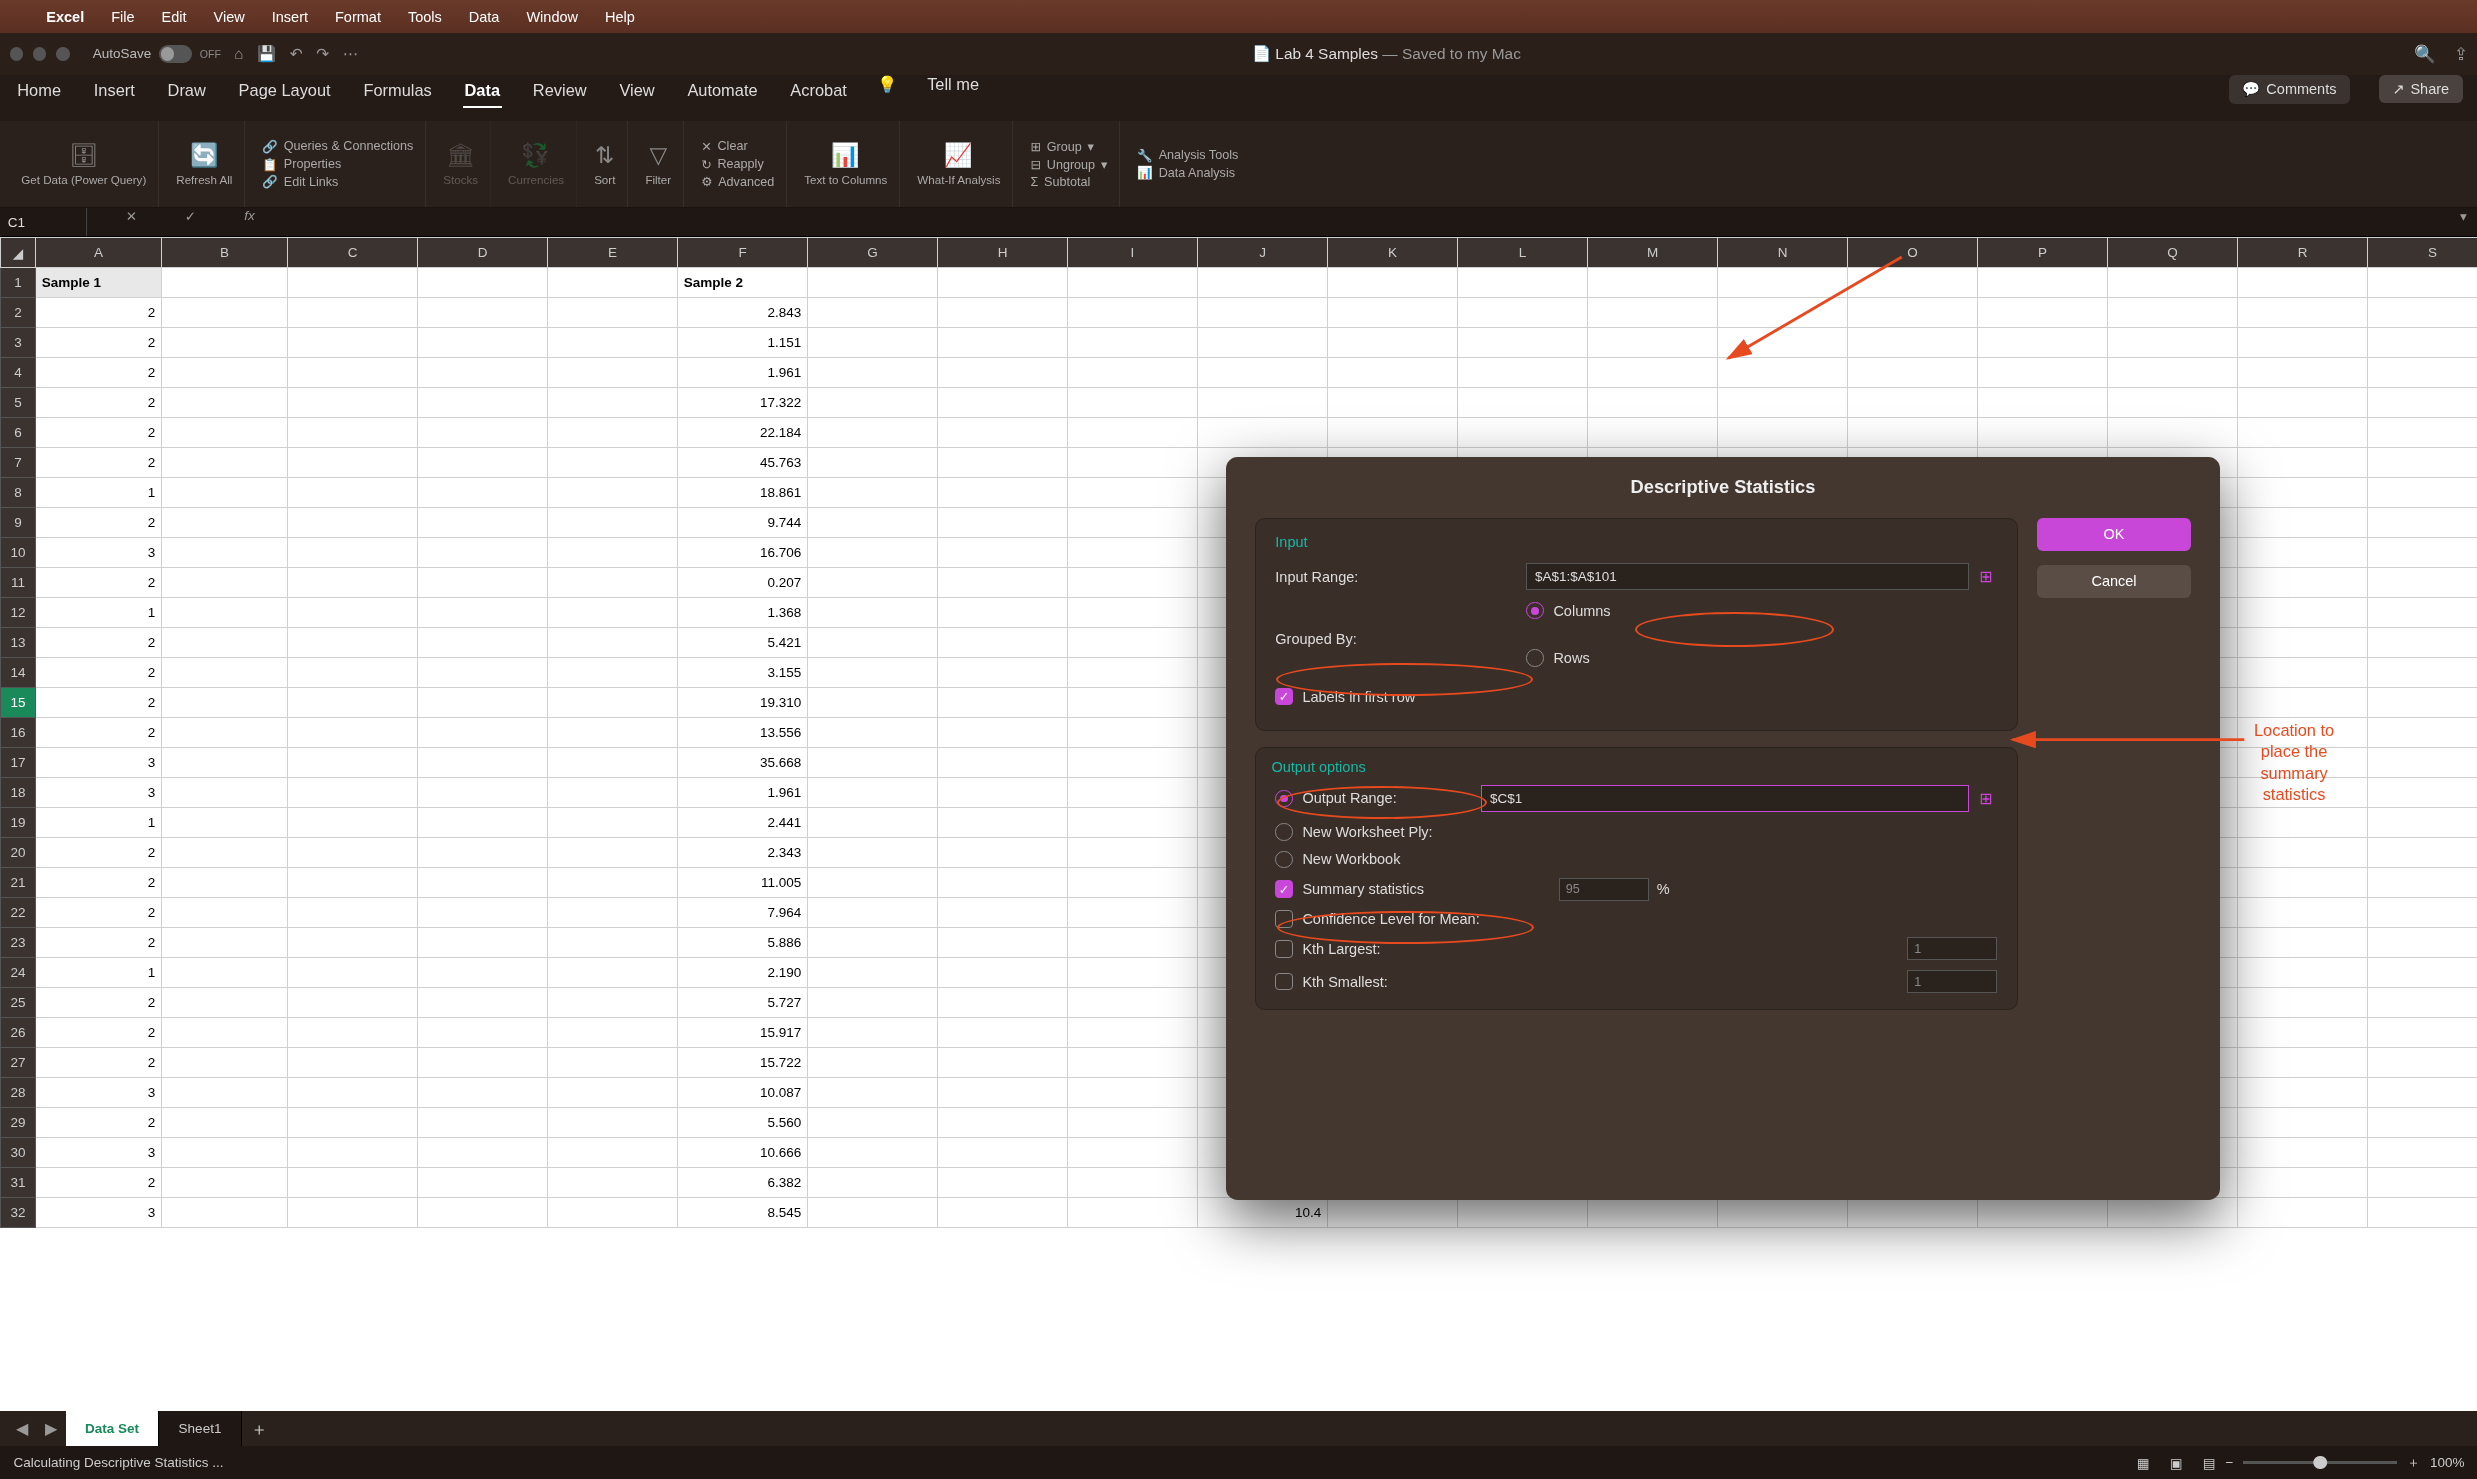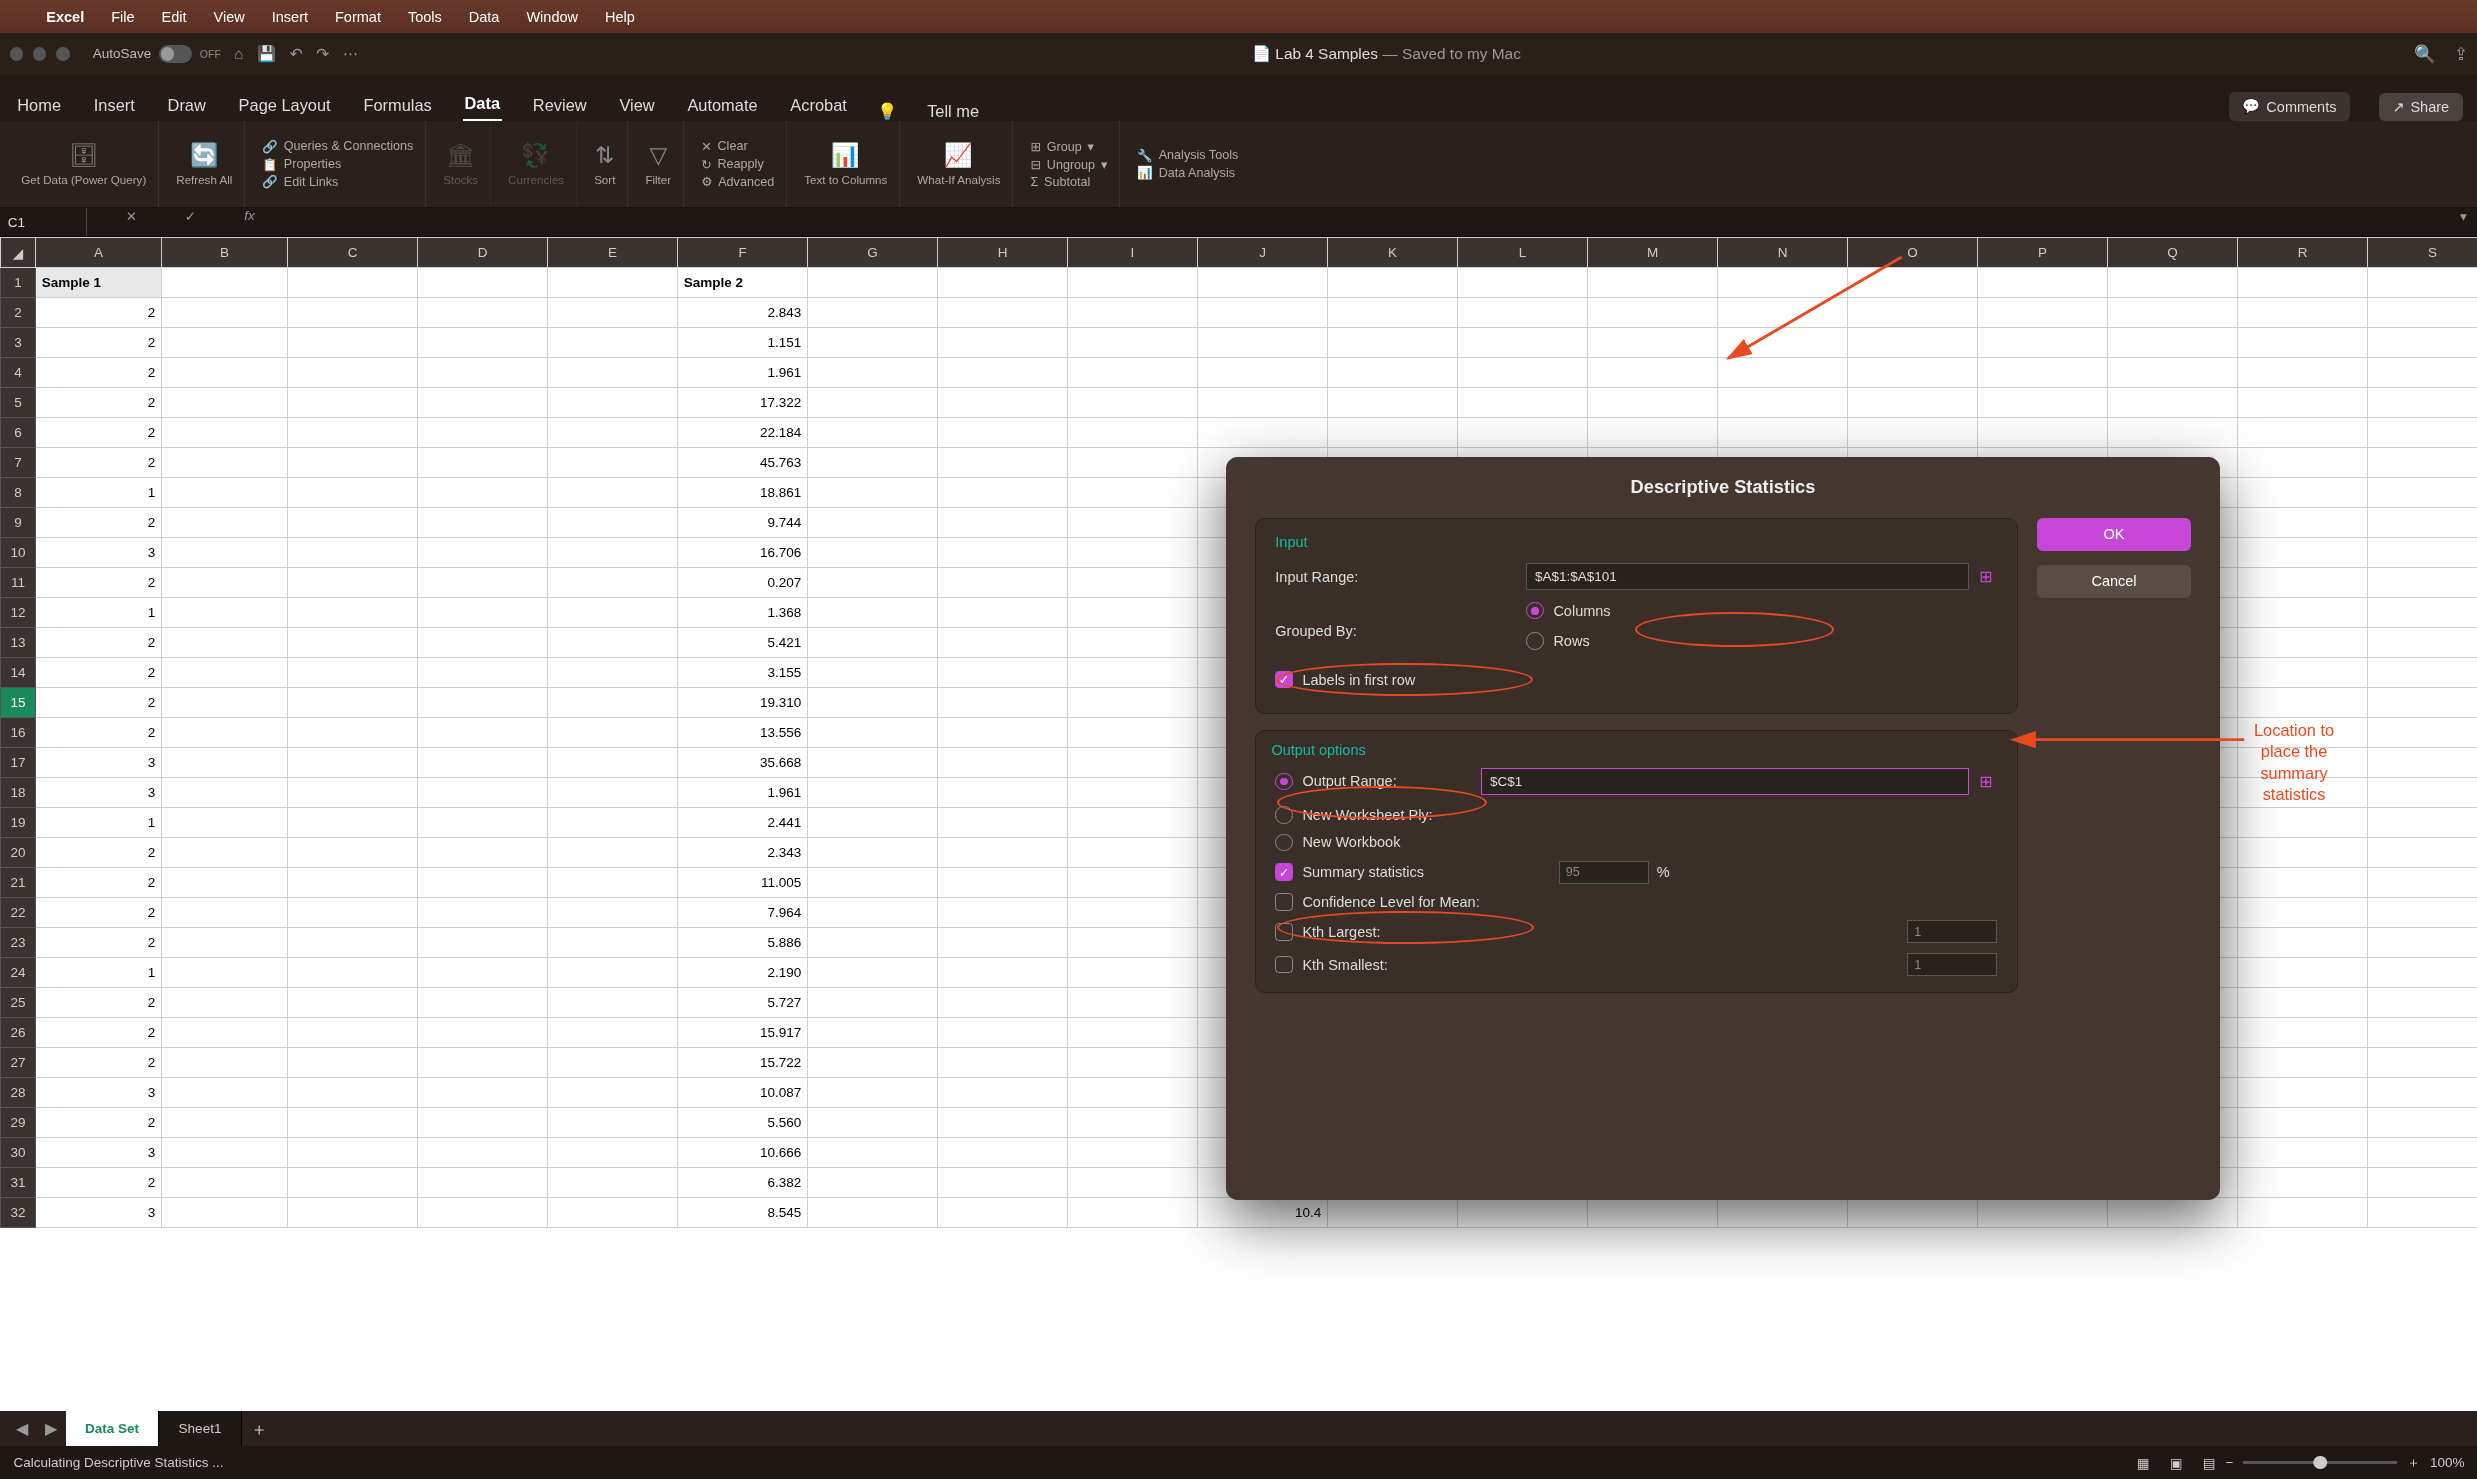--- a/index.html
+++ b/index.html
@@ -10,21 +10,21 @@
 .titlebar{height:42px;background:#2b1f1a;display:flex;align-items:center;padding:0 9.7px;gap:13.5px;}
 .traffic{display:flex;gap:9.7px;margin-right:9.7px;}
 .tl{width:13.5px;height:13.5px;border-radius:50%;background:#555;}
 .autosave{display:flex;align-items:center;gap:7.7px;color:#bbb;font-size:13.5px;}
 .toggle{width:33px;height:17.4px;background:#555;border-radius:9.7px;position:relative;}
 .toggle::after{content:"";position:absolute;left:1.9px;top:1.9px;width:13.5px;height:13.5px;background:#999;border-radius:50%;}
 .qa{display:flex;gap:13.5px;color:#999;font-size:15.4px;}
 .doctitle{flex:1;text-align:center;color:#ddd;font-size:15.4px;}
 .doctitle .saved{color:#999;}
 .right-icons{display:flex;gap:17.4px;color:#999;font-size:17.4px;}
-.ribbon-tabs{height:46px;background:#241a16;display:flex;align-items:flex-end;padding:0 15.4px;gap:29px;color:#ddd;font-size:16.4px;}
+.ribbon-tabs{height:46px;background:#241a16;display:flex;align-items:flex-start;padding:0 15.4px;gap:29px;color:#ddd;font-size:16.4px;}
 .ribbon-tabs .tab{cursor:pointer;padding:5.8px 1.9px;}
 .ribbon-tabs .tab.active{color:#fff;font-weight:600;border-bottom:2.9px solid #fff;}
 .ribbon-tabs .spacer{flex:1;}
 .ribbon-tabs .btn{background:#3a3330;padding:5.8px 13.5px;border-radius:5.8px;font-size:14.5px;display:flex;align-items:center;gap:5.8px;}
 .ribbon-tabs .btn.share{background:#4a423e;}
 .ribbon{height:87px;background:#2b211c;display:flex;align-items:center;padding:0 9.7px;gap:5.8px;border-bottom:1px solid #1a1310;}
 .rgroup{display:flex;flex-direction:column;align-items:center;justify-content:center;padding:0 11.6px;color:#aaa;font-size:11.6px;gap:3.9px;height:100%;border-right:1px solid #3a2f28;}
 .rgroup:last-child{border-right:none;}
 .rgroup .ico{font-size:23px;color:#888;}
 .rgroup.stack{flex-direction:column;align-items:flex-start;gap:2.9px;font-size:12.6px;}
@@ -956,21 +956,21 @@
       <div class="dlg-left">
         <div class="section">
           <div class="title">Input</div>
           <div class="field">
             <label>Input Range:</label>
             <input type="text" value="$A$1:$A$101" style="">
             <span class="sel">⊞</span>
           </div>
           <div class="field">
             <label>Grouped By:</label>
-            <div style="display:flex;flex-direction:column;gap:3px;">
+            <div style="display:flex;flex-direction:column;gap:20px;">
               <div class="opt">
                   <span class="radio on"></span>
                   <span>Columns</span>
                 </div>
               <div class="opt">
                   <span class="radio"></span>
                   <span>Rows</span>
                 </div>
             </div>
           </div>

